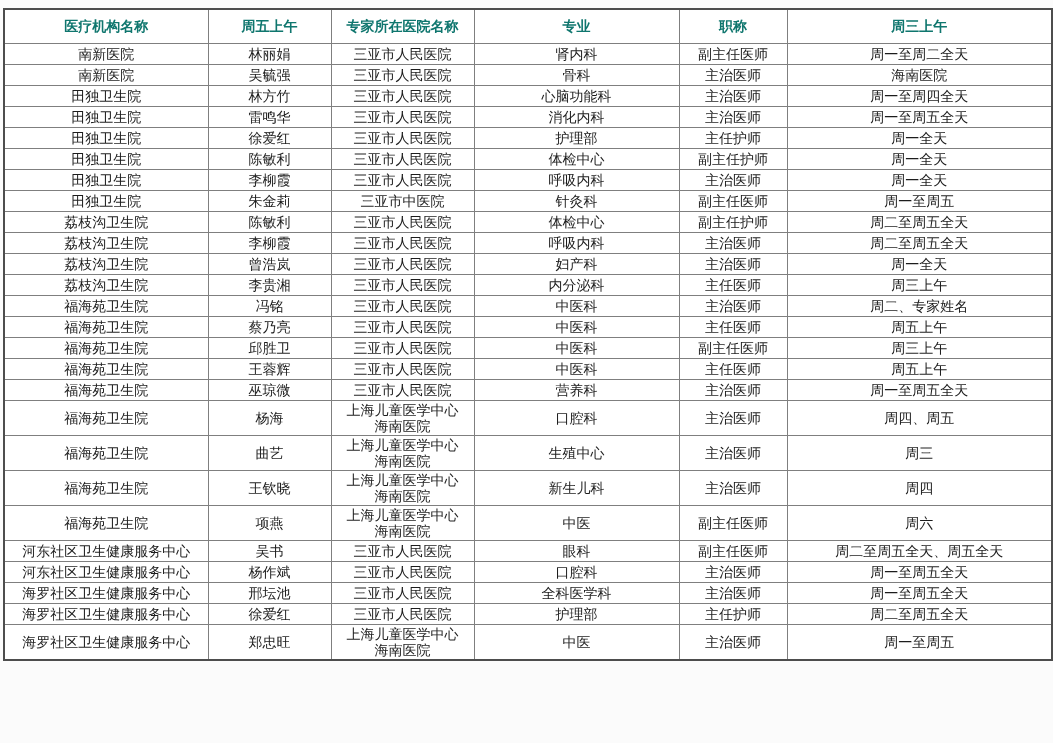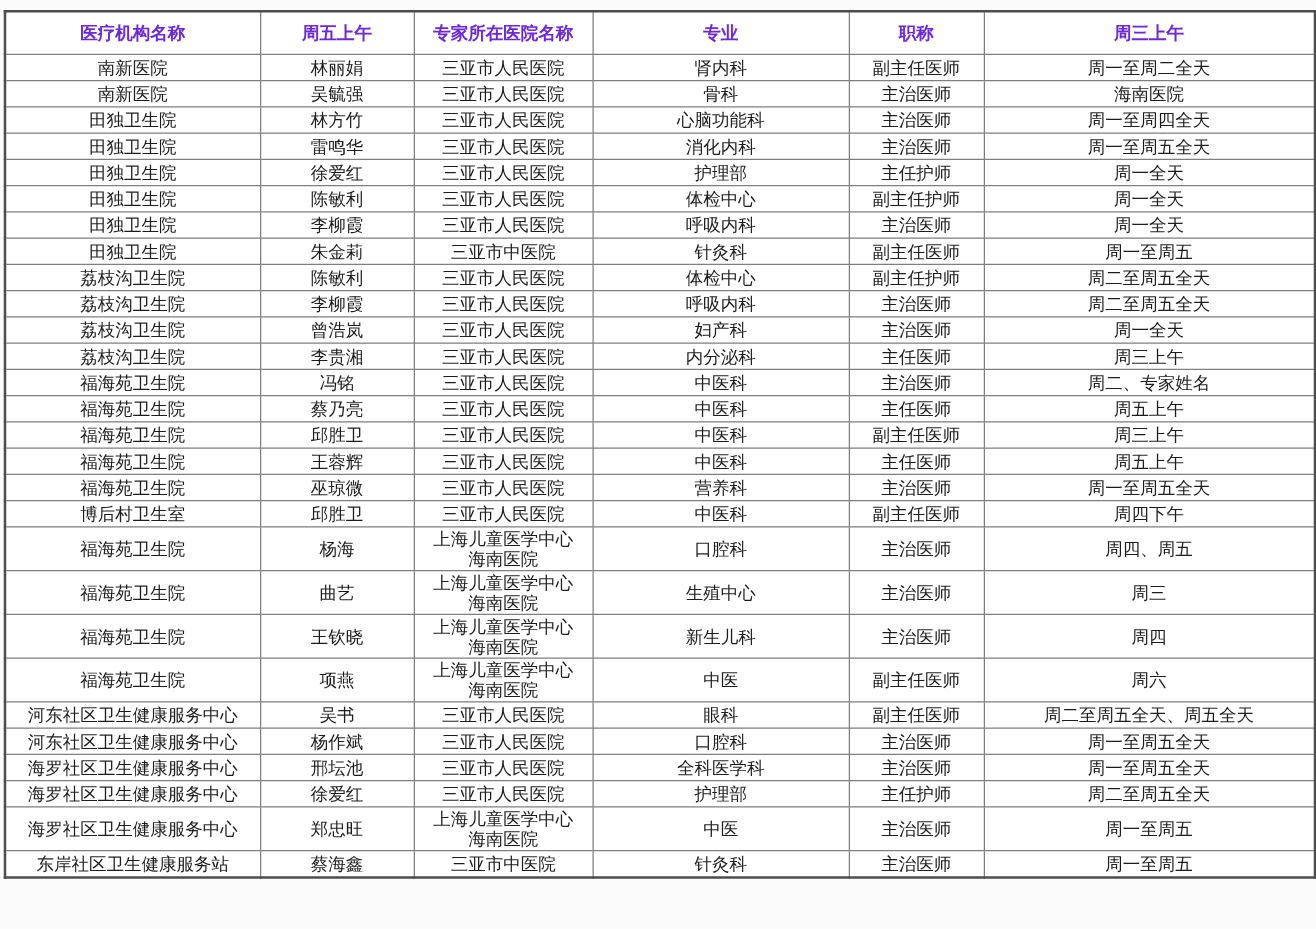--- a/index.html
+++ b/index.html
@@ -30,21 +30,21 @@
     vertical-align: middle;
     color: #1c1c1c;
     padding: 1px 3px;
     white-space: pre-line;
     overflow: hidden;
   }
   table.roster th {
     height: 31px;
     font-size: 14px;
     font-weight: bold;
-    color: #6d28d9;
+    color: #0f766e;
     background: #ffffff;
   }
   table.roster td {
     height: 18px;
     font-size: 14px;
     line-height: 16px;
   }
 </style>
 </head>
 <body>
@@ -200,28 +200,20 @@
         </tr>
         <tr>
           <td>福海苑卫生院</td>
           <td>巫琼微</td>
           <td>三亚市人民医院</td>
           <td>营养科</td>
           <td>主治医师</td>
           <td>周一至周五全天</td>
         </tr>
         <tr>
-          <td>博后村卫生室</td>
-          <td>邱胜卫</td>
-          <td>三亚市人民医院</td>
-          <td>中医科</td>
-          <td>副主任医师</td>
-          <td>周四下午</td>
-        </tr>
-        <tr>
           <td>福海苑卫生院</td>
           <td>杨海</td>
           <td>上海儿童医学中心
 海南医院</td>
           <td>口腔科</td>
           <td>主治医师</td>
           <td>周四、周五</td>
         </tr>
         <tr>
           <td>福海苑卫生院</td>
@@ -281,26 +273,18 @@
           <td>护理部</td>
           <td>主任护师</td>
           <td>周二至周五全天</td>
         </tr>
         <tr>
           <td>海罗社区卫生健康服务中心</td>
           <td>郑忠旺</td>
           <td>上海儿童医学中心
 海南医院</td>
           <td>中医</td>
-          <td>主治医师</td>
-          <td>周一至周五</td>
-        </tr>
-        <tr>
-          <td>东岸社区卫生健康服务站</td>
-          <td>蔡海鑫</td>
-          <td>三亚市中医院</td>
-          <td>针灸科</td>
           <td>主治医师</td>
           <td>周一至周五</td>
         </tr>
       </tbody>
   </table>
 </div>
 
 </body></html>

